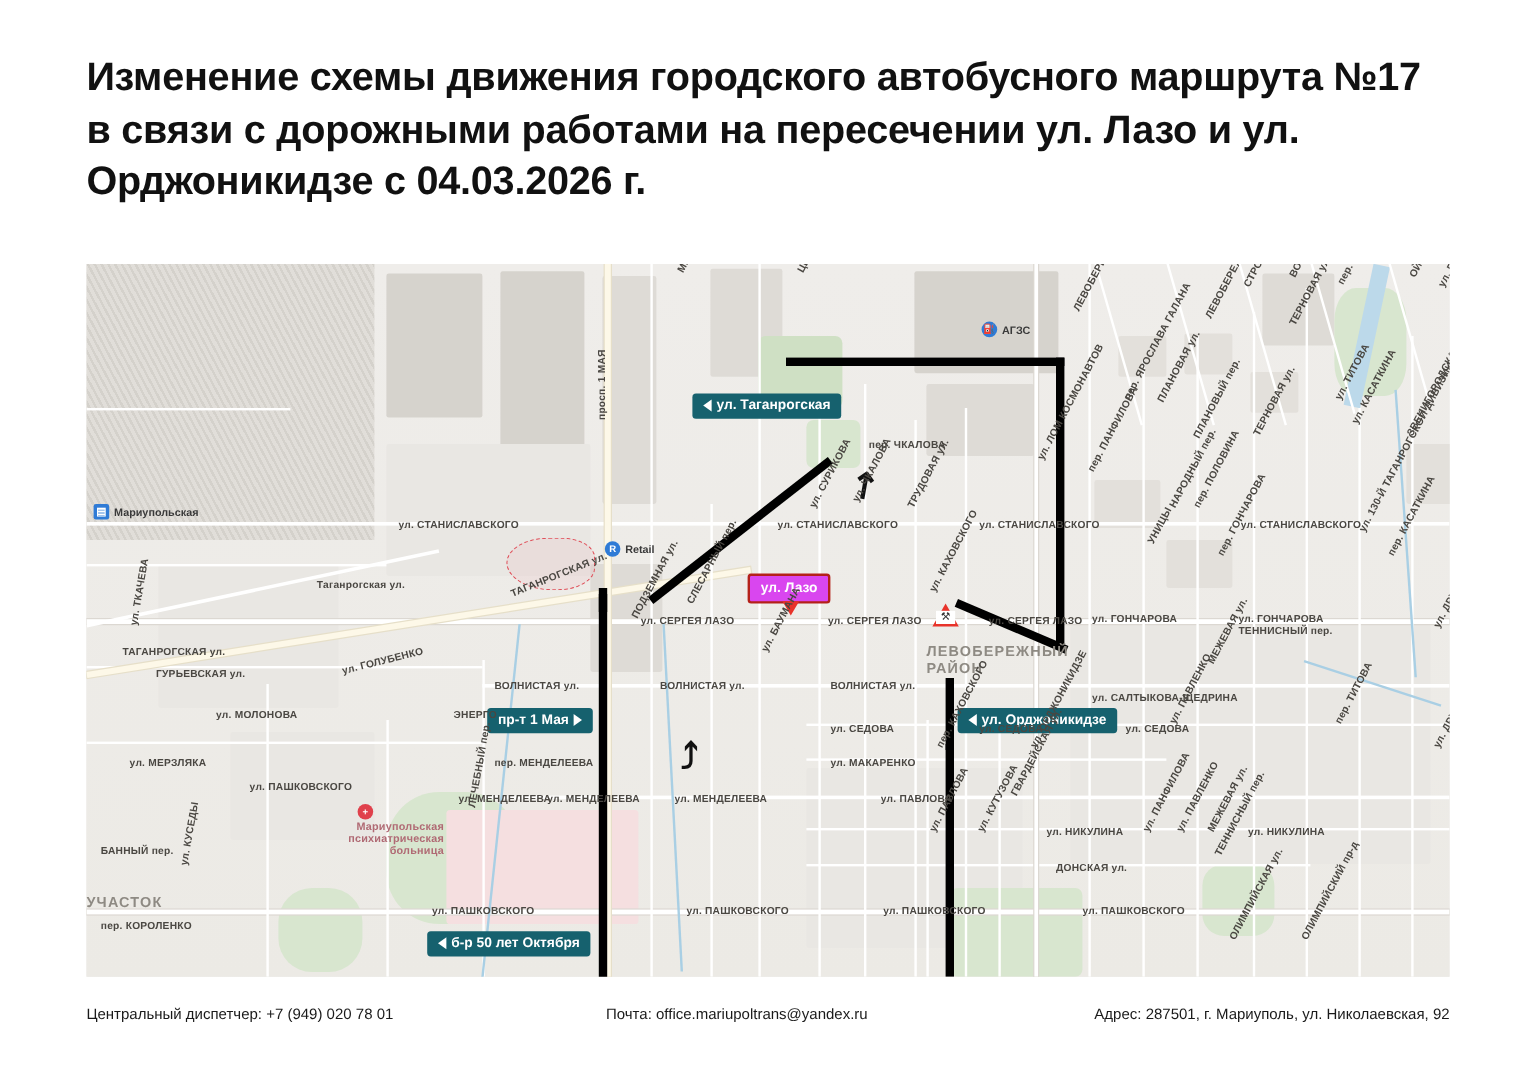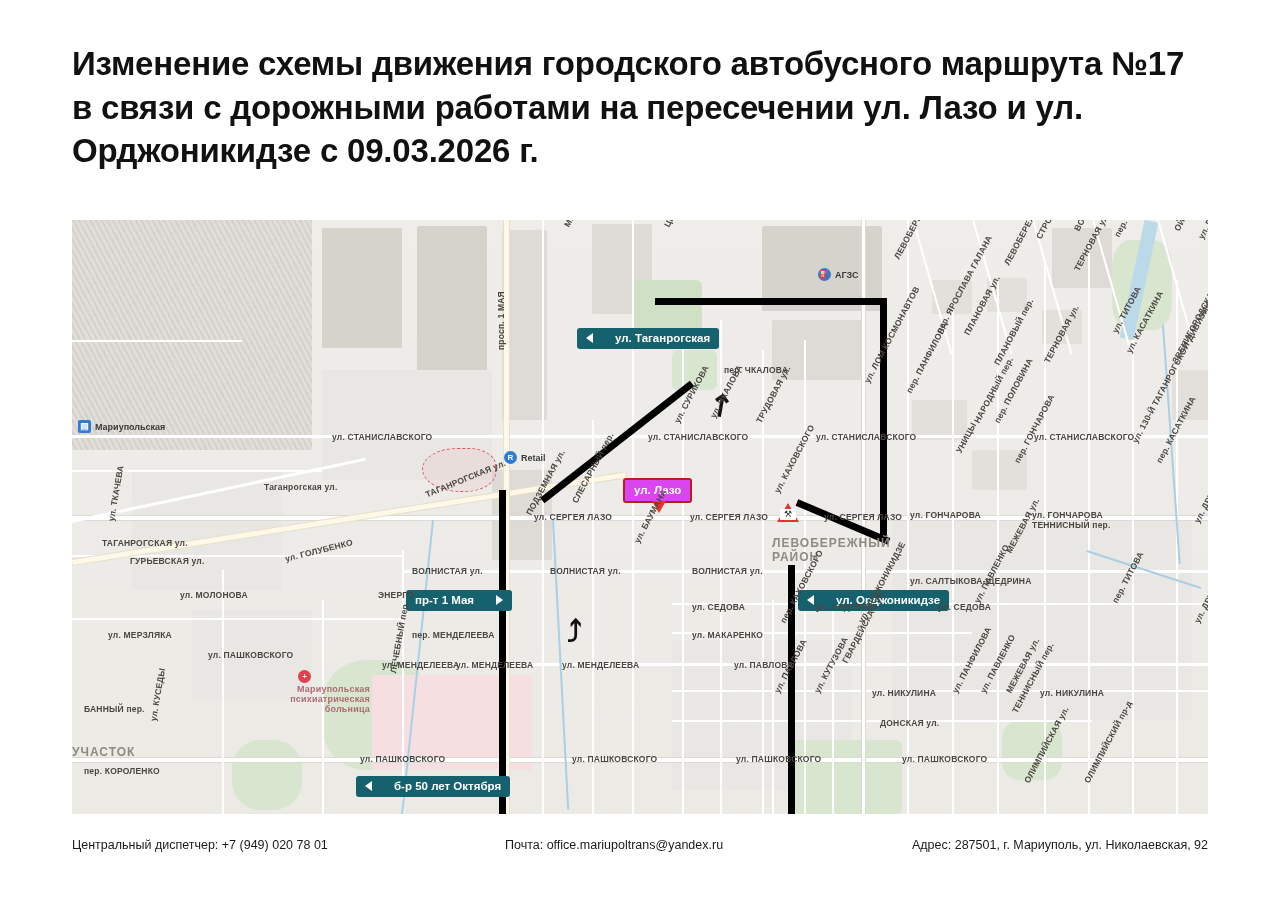--- a/index.html
+++ b/index.html
@@ -146,21 +146,21 @@
     position: absolute;
     background: #16616e;
     color: #ffffff;
     font-size: 11.5px;
     font-weight: bold;
     padding: 4px 9px 5px;
     border-radius: 3px;
     white-space: nowrap;
     display: flex;
     align-items: center;
-    gap: 22px;
+    gap: 4px;
   }
   .pill .tri-l {
     width: 0; height: 0;
     border-top: 5px solid transparent;
     border-bottom: 5px solid transparent;
     border-right: 7px solid #ffffff;
   }
   .pill .tri-r {
     width: 0; height: 0;
     border-top: 5px solid transparent;
@@ -251,21 +251,21 @@
     font-size: 12.5px;
     color: #1a1a1a;
   }
   .footer .f-left { position: absolute; left: 72px; top: 0; }
   .footer .f-mid { position: absolute; left: 505px; top: 0; }
   .footer .f-right { position: absolute; right: 72px; top: 0; }
 </style>
 </head>
 <body>
 
-<div class="title">Изменение схемы движения городского автобусного маршрута №17 в связи с дорожными работами на пересечении ул. Лазо и ул. Орджоникидзе с 09.03.2026 г.</div>
+<div class="title">Изменение схемы движения городского автобусного маршрута №17 в связи с дорожными работами на пересечении ул. Лазо и ул. Орджоникидзе с 04.03.2026 г.</div>
 
 <div class="map">
   <div class="map-bg"></div>
 
   <div class="rail-yard"></div>
 
   <div class="blk dark" style="left:250px;top:8px;width:80px;height:120px;"></div>
   <div class="blk dark" style="left:345px;top:6px;width:70px;height:150px;"></div>
   <div class="blk grey" style="left:430px;top:10px;width:45px;height:190px;"></div>
   <div class="blk grey" style="left:520px;top:4px;width:60px;height:90px;"></div>

